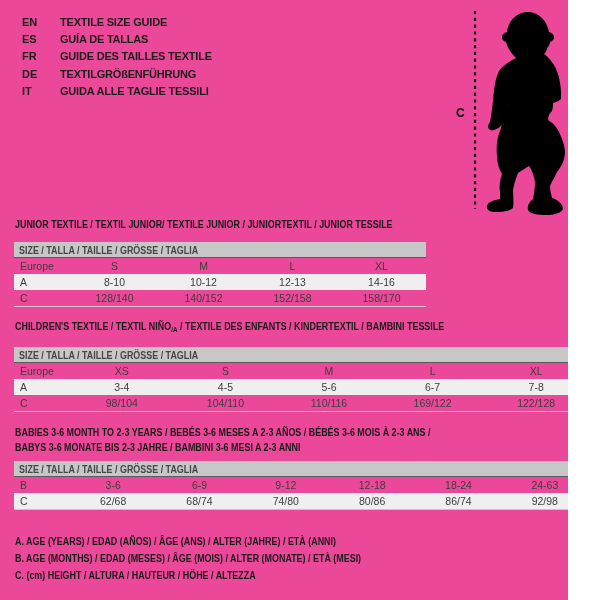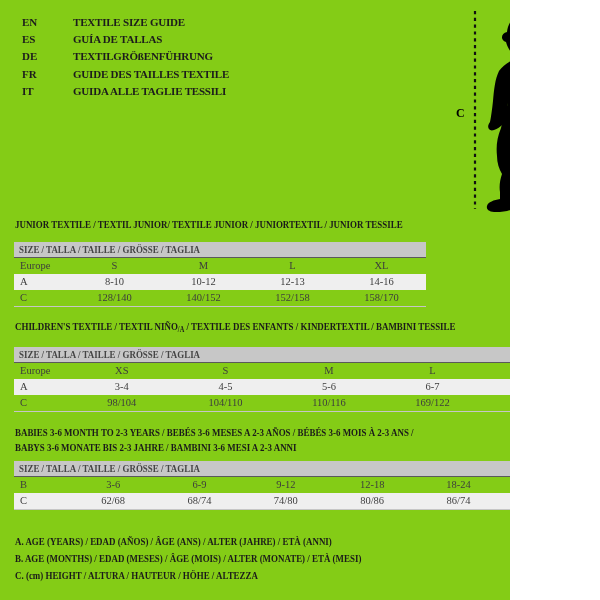--- a/index.html
+++ b/index.html
@@ -1,30 +1,30 @@
 <!DOCTYPE html>
 <html><head>
 <meta charset="utf-8">
 <style>
   html, body { margin: 0; padding: 0; background: #ffffff; }
   .page {
     position: relative;
-    width: 510px;
+    width: 568px;
     height: 600px;
-    background: #84cc16;
-    font-family: Liberation Serif, serif;
+    background: #ec4899;
+    font-family: Liberation Sans, sans-serif;
     color: #1c1c1c;
     overflow: hidden;
   }
 
   
   .lang-block { position: absolute; left: 22px; top: 13px; }
   .lang-row { display: flex; height: 17.3px; align-items: center; font-weight: bold; font-size: 11px; }
   .lang-code { width: 38px; flex: 0 0 38px; }
-  .lang-title { white-space: nowrap; letter-spacing: -0.2px; margin-left: 13px; }
+  .lang-title { white-space: nowrap; letter-spacing: -0.2px; }
 
   
   .figure-svg { position: absolute; left: 450px; top: 8px; }
   .c-label { position: absolute; left: 456px; top: 106px; font-size: 12px; font-weight: bold; color: #000; }
 
   
   .sec-title {
     position: absolute;
     font-size: 10.5px;
     font-weight: bold;
@@ -74,26 +74,26 @@
   <div class="lang-block">
     <div class="lang-row">
       <span class="lang-code">EN</span>
       <span class="lang-title">TEXTILE SIZE GUIDE</span>
     </div>
     <div class="lang-row">
       <span class="lang-code">ES</span>
       <span class="lang-title">GUÍA DE TALLAS</span>
     </div>
     <div class="lang-row">
+      <span class="lang-code">FR</span>
+      <span class="lang-title">GUIDE DES TAILLES TEXTILE</span>
+    </div>
+    <div class="lang-row">
       <span class="lang-code">DE</span>
       <span class="lang-title">TEXTILGRÖßENFÜHRUNG</span>
-    </div>
-    <div class="lang-row">
-      <span class="lang-code">FR</span>
-      <span class="lang-title">GUIDE DES TAILLES TEXTILE</span>
     </div>
     <div class="lang-row">
       <span class="lang-code">IT</span>
       <span class="lang-title">GUIDA ALLE TAGLIE TESSILI</span>
     </div>
   </div>
 
   <svg class="figure-svg" width="130" height="210" viewBox="0 0 130 210">
     <line x1="25" y1="3" x2="25" y2="201" stroke="#111" stroke-width="2.2" stroke-dasharray="3.2 3.6"></line>
     <path fill="#000" d="

